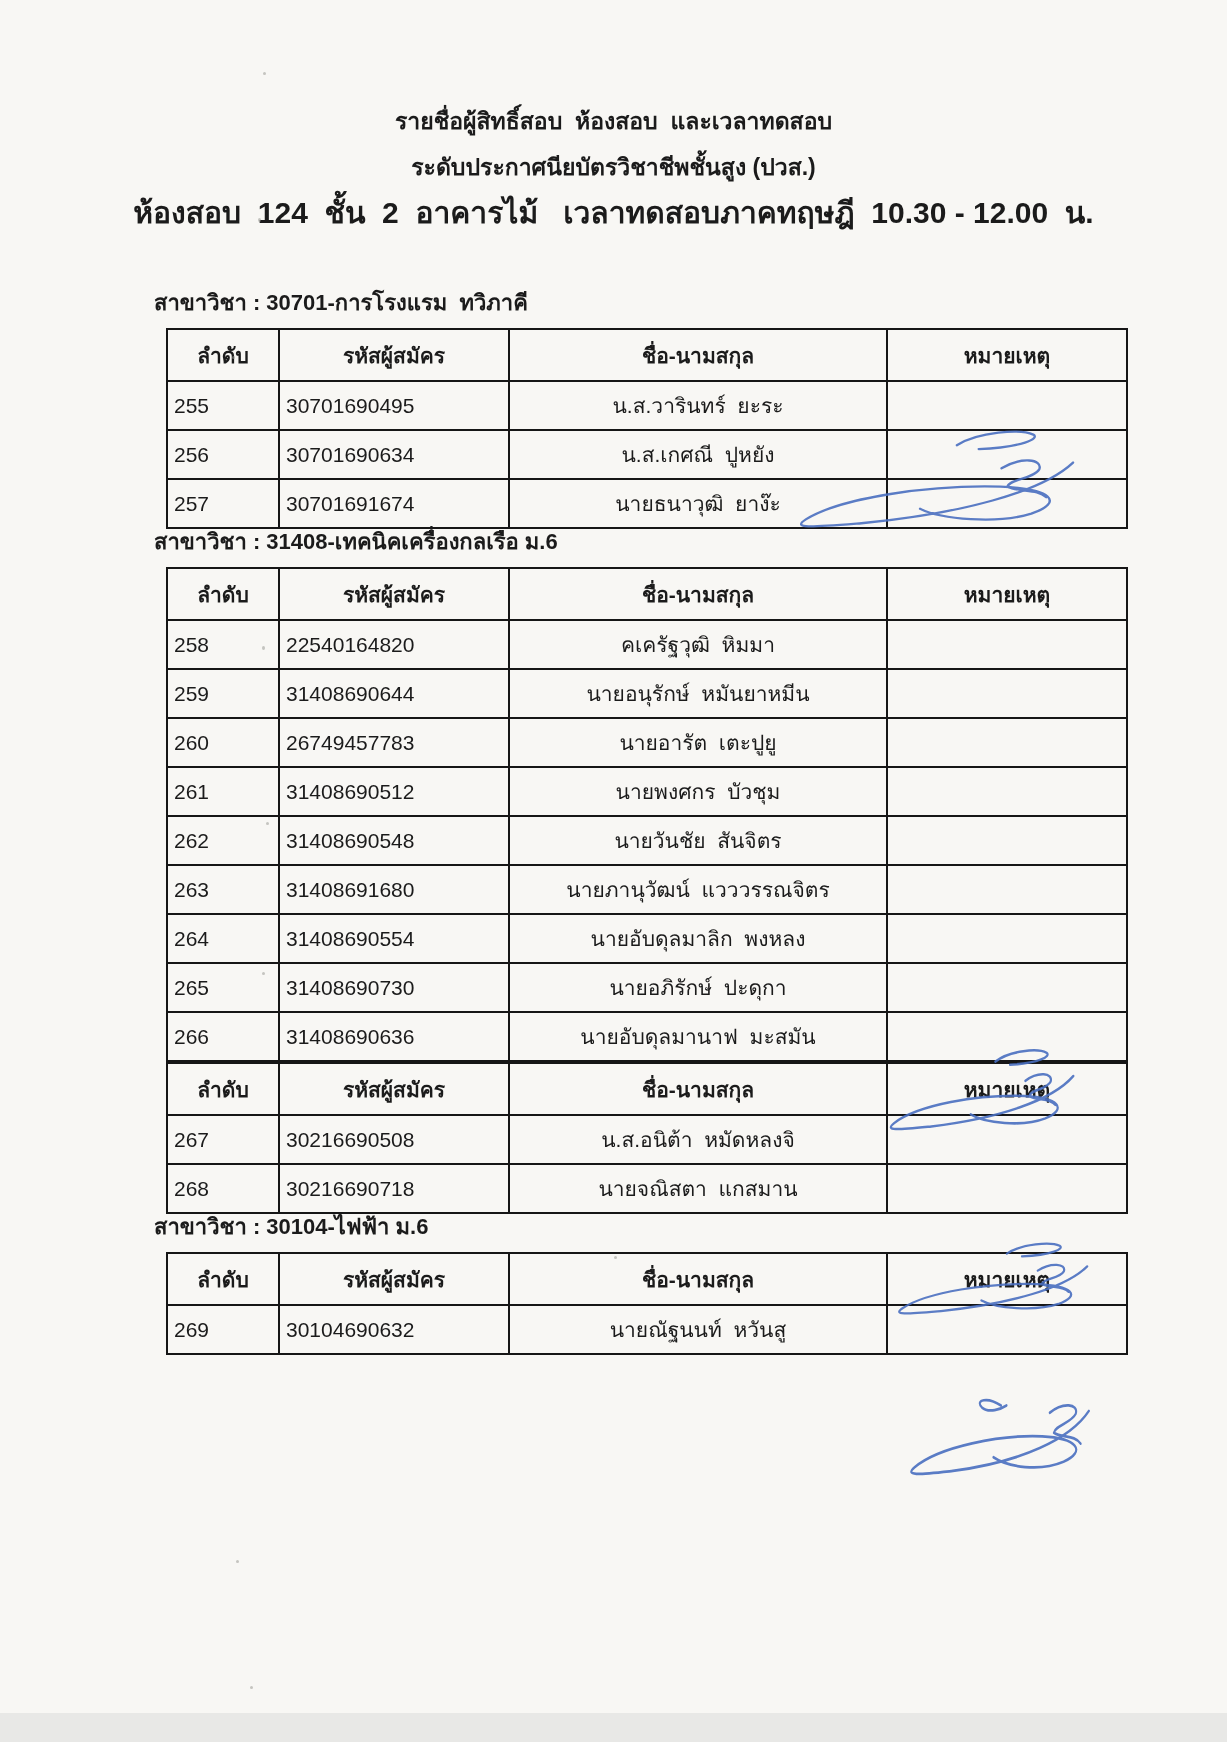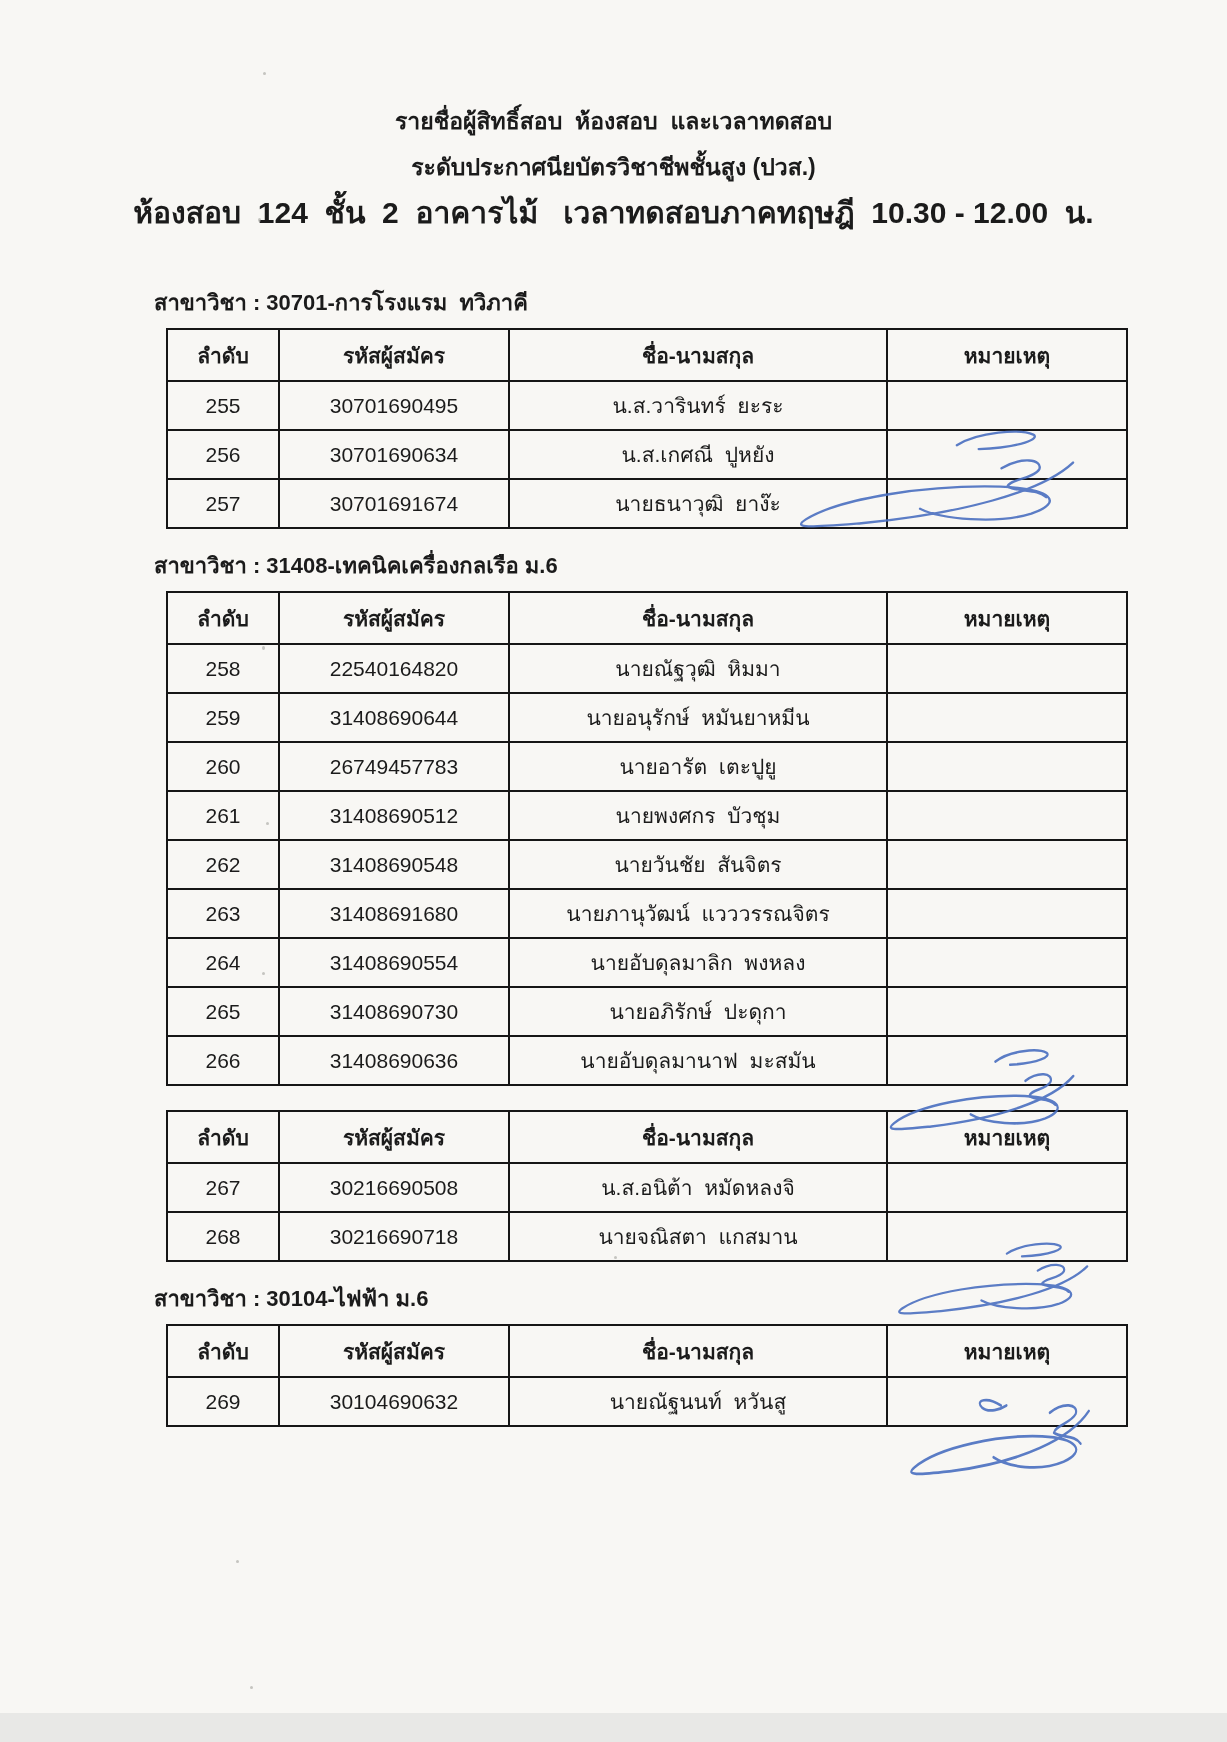--- a/index.html
+++ b/index.html
@@ -12,21 +12,21 @@
     font-family:"Liberation Sans","DejaVu Sans",sans-serif;
     overflow:hidden;
   }
   .titles{
     position:absolute;top:98px;left:0;width:100%;
     text-align:center;font-weight:700;
   }
   .title{font-size:23px;line-height:46px;white-space:pre;}
   .title-room{font-size:30px;}
   #sections{position:absolute;left:166px;top:290px;width:960px;}
-  .section{margin-bottom:24px;}
+  .section{}
   .section-label{
     font-size:22px;font-weight:700;line-height:26px;
     margin:0 0 12px -12px;white-space:pre;
   }
   table.roster{
     border-collapse:collapse;width:960px;table-layout:fixed;
     background:transparent;
   }
   table.roster th,table.roster td{
     border:2px solid #161616;
@@ -34,21 +34,21 @@
     padding:0 6px;
     white-space:pre;
     overflow:hidden;
   }
   table.roster th{font-weight:700;height:50px;text-align:center;}
   table.roster td{height:47px;font-weight:400;}
   col.c-no{width:112px;}
   col.c-code{width:230px;}
   col.c-name{width:378px;}
   col.c-remark{width:240px;}
-  td.col-no,td.col-code{text-align:center;}
+  td.col-no,td.col-code{}
   td.col-name{text-align:center;padding-left:9px;}
   td.col-remark{text-align:left;}
   .sig{position:absolute;pointer-events:none;}
   .sig path{fill:none;stroke-linecap:round;stroke-linejoin:round;}
   .speck{position:absolute;background:#9a9a96;border-radius:50%;opacity:.55;}
 </style>
 </head>
 <body>
 
 <div class="page">
@@ -114,21 +114,21 @@
               <th>ลำดับ</th>
               <th>รหัสผู้สมัคร</th>
               <th>ชื่อ-นามสกุล</th>
               <th>หมายเหตุ</th>
             </tr>
           </thead>
       <tbody>
             <tr>
               <td class="col-no">258</td>
               <td class="col-code">22540164820</td>
-              <td class="col-name">นายณัฐวุฒิ  หิมมา</td>
+              <td class="col-name">คเครัฐวุฒิ  หิมมา</td>
               <td class="col-remark"></td>
             </tr>
             <tr>
               <td class="col-no">259</td>
               <td class="col-code">31408690644</td>
               <td class="col-name">นายอนุรักษ์  หมันยาหมีน</td>
               <td class="col-remark"></td>
             </tr>
             <tr>
               <td class="col-no">260</td>

